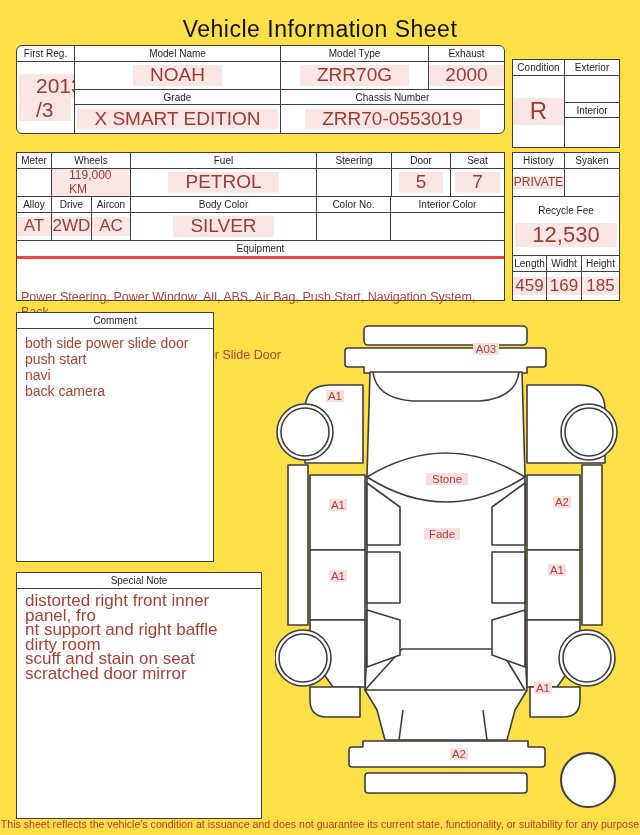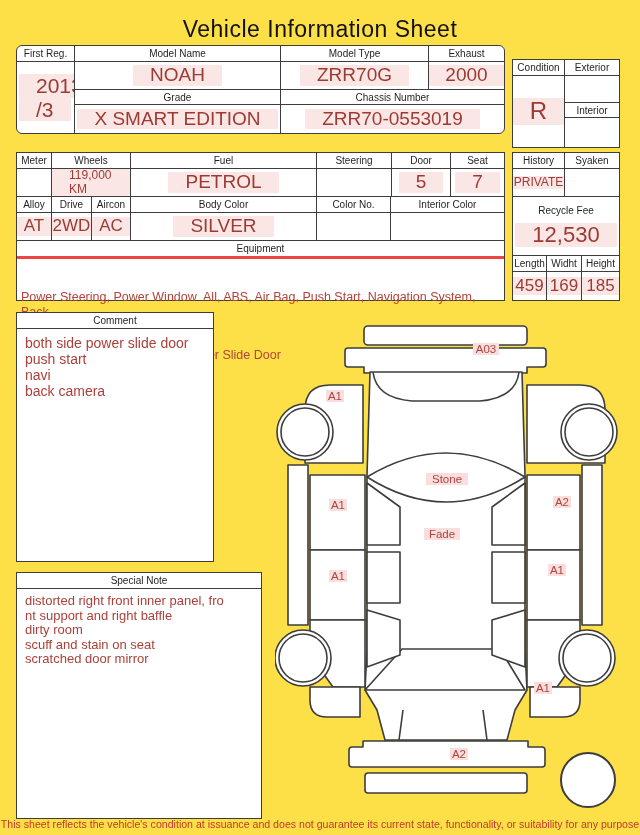--- a/index.html
+++ b/index.html
@@ -29,21 +29,21 @@
   .rowc-hdr{height:15px;border-bottom:3px solid #ef4444;display:flex;align-items:center;justify-content:center;}
   .equip-text{padding:2px 4px;color:#b3433b;font-size:12.5px;line-height:14.5px;white-space:pre-wrap;}
   .right2{left:512px;top:152px;width:108px;height:149px;}
   .hist{display:grid;height:43px;grid-template-columns:52px 1fr;grid-template-rows:16px 1fr;}
   .recy{height:58px;border-top:1px solid #3d3d3d;display:flex;flex-direction:column;align-items:center;justify-content:space-evenly;}
   .lwh{display:grid;height:44px;border-top:1px solid #3d3d3d;grid-template-columns:34px 35px 1fr;grid-template-rows:16px 1fr;}
   .note-box-hdr{height:15px;border-bottom:1px solid #3d3d3d;display:flex;align-items:center;justify-content:center;}
   .comment{left:16px;top:312px;width:198px;height:250px;}
   .special{left:16px;top:566px;width:246px;height:247px;margin-top:6px;}
   .note-lines{padding:6px 8px;color:#ab4038;font-size:14px;line-height:16px;}
-  .special .note-lines{font-size:13px;line-height:14.5px;padding:5px 8px;}
+  .special .note-lines{font-size:17px;line-height:14.5px;padding:5px 8px;}
   .car{position:absolute;left:275px;top:315px;width:360px;height:500px;}
   .car .ln{fill:none;stroke:#3d3d3d;stroke-width:1.6;stroke-linejoin:round;}
   .car .pn{fill:#fff;stroke:#3d3d3d;stroke-width:1.6;stroke-linejoin:round;}
   .car text{font-family:"Liberation Sans",sans-serif;font-size:11.5px;fill:#b0433c;text-anchor:middle;}
   .car .lblbg{fill:#f9dede;stroke:none;}
   .footer{position:absolute;left:0;top:818px;width:100%;text-align:center;
           color:#c0392b;font-size:10.6px;white-space:nowrap;}
 </style>
 </head>
 <body>

